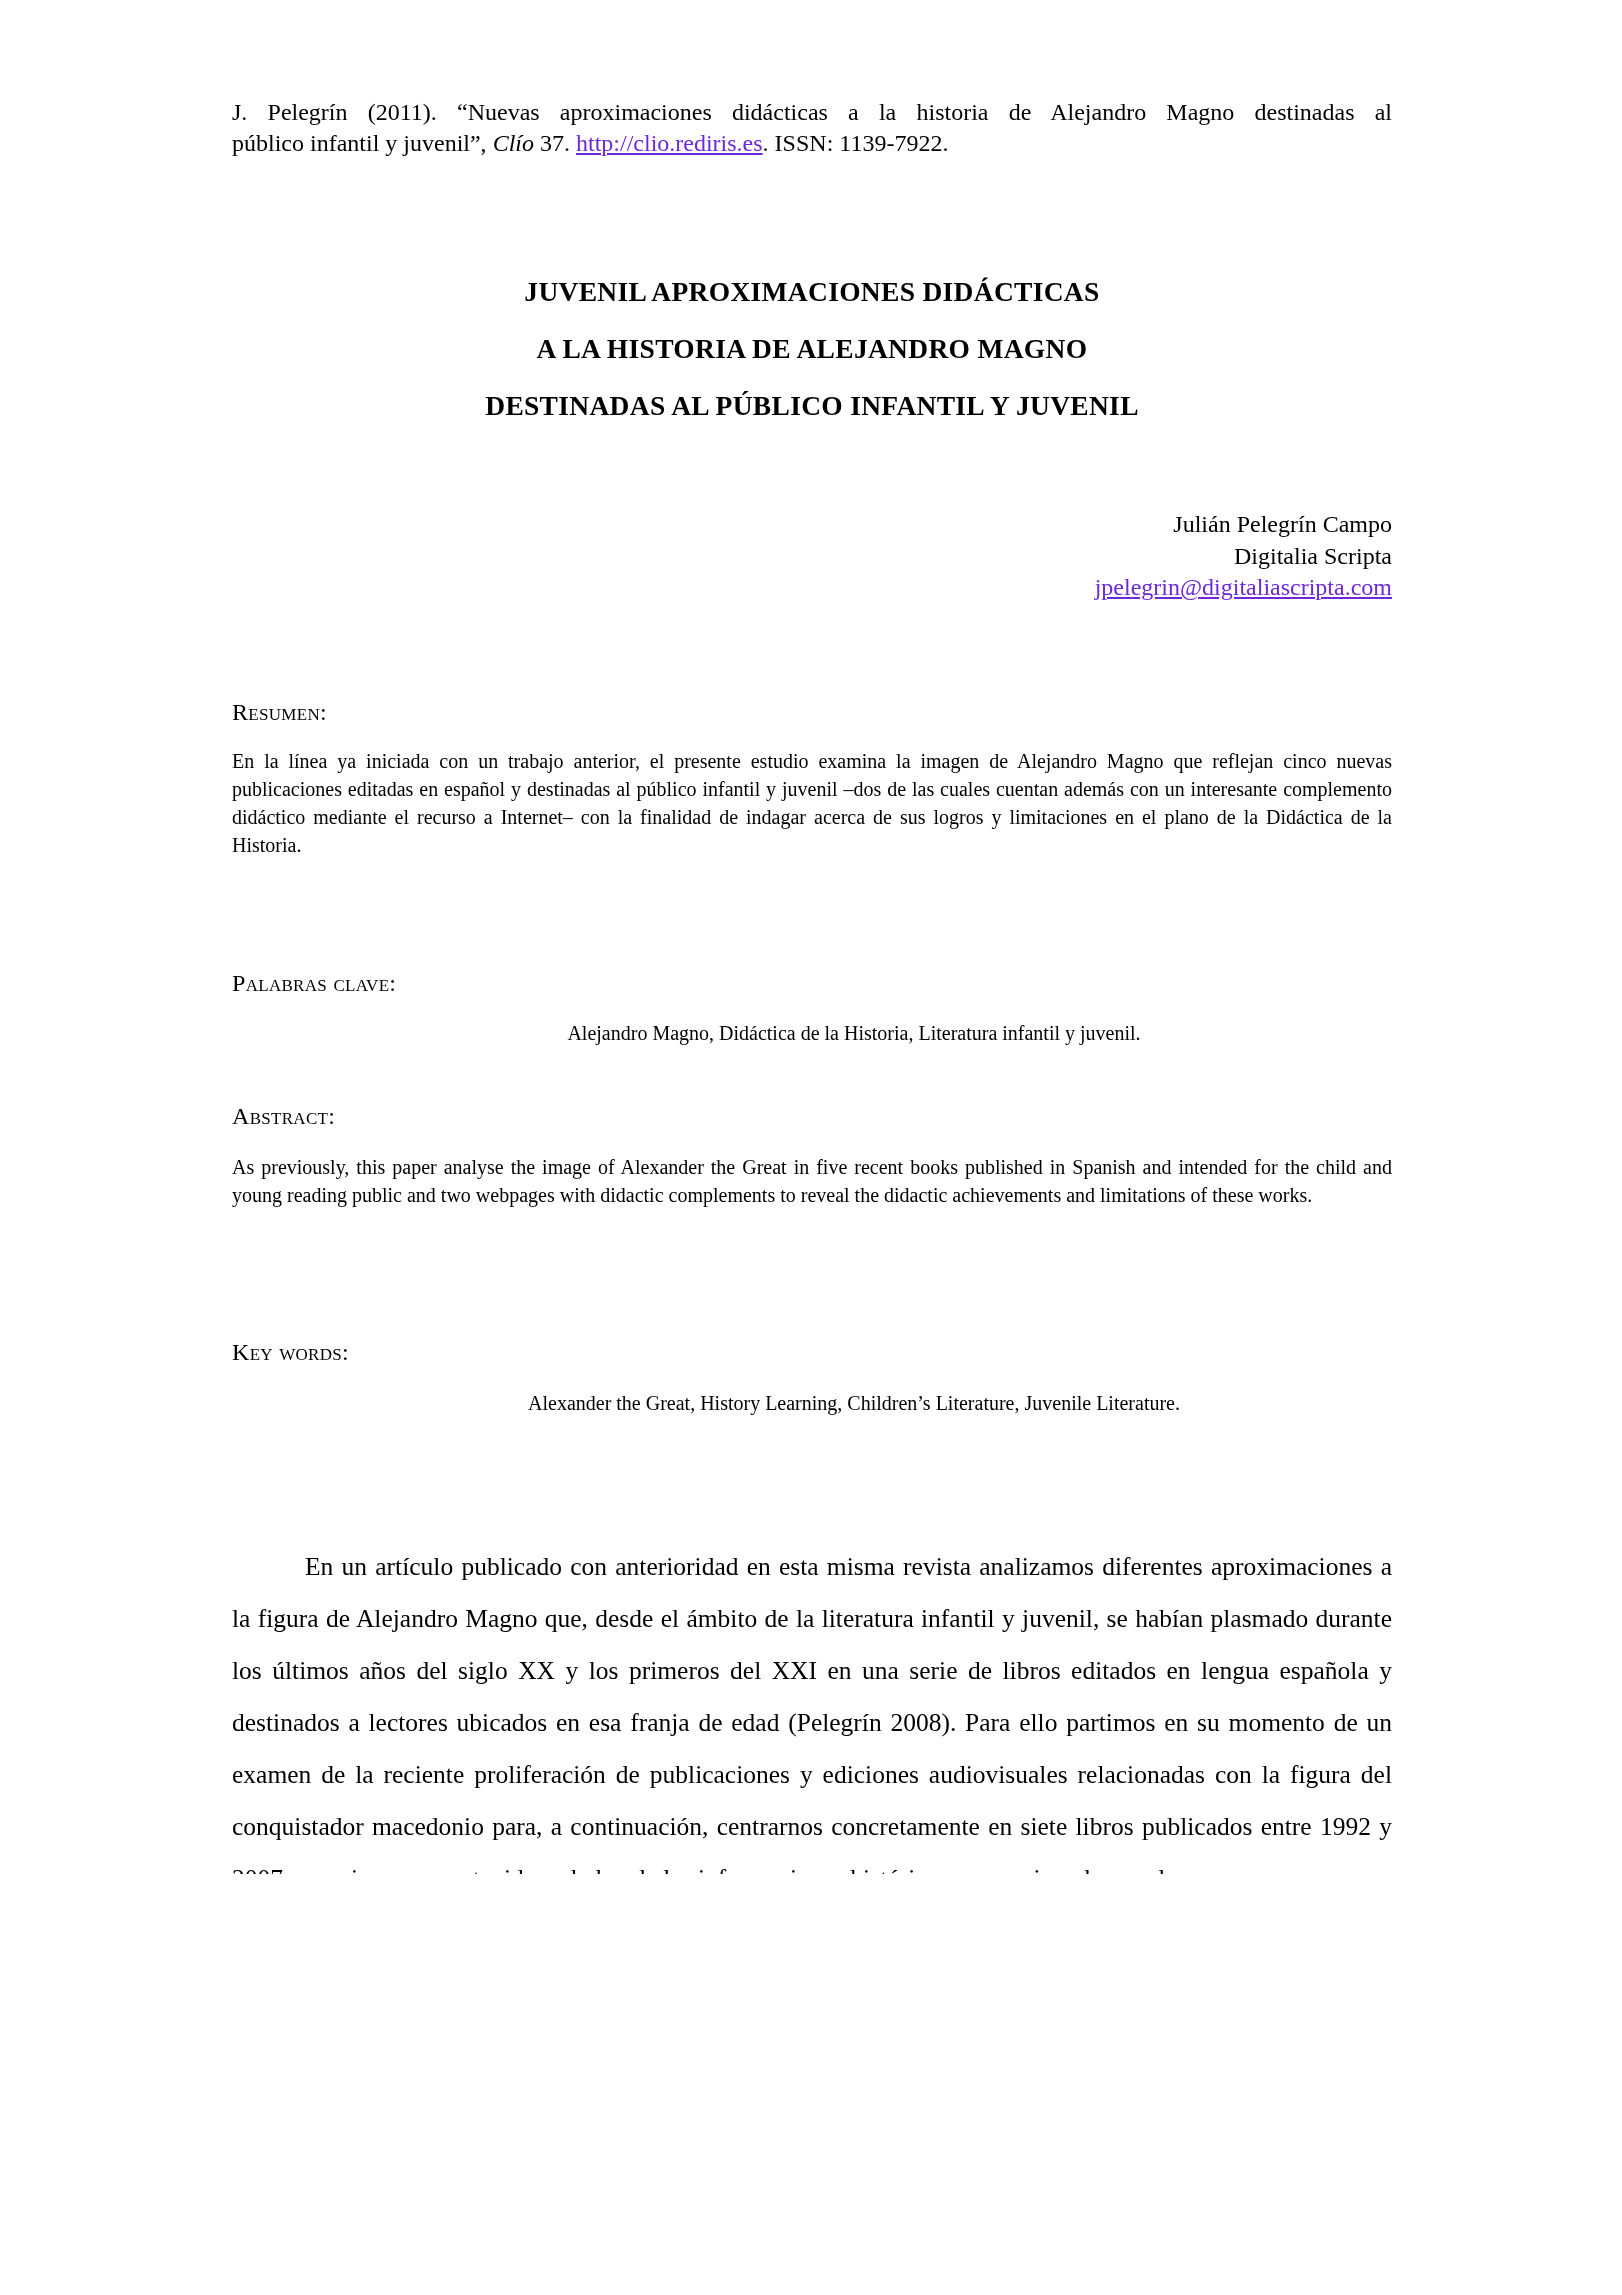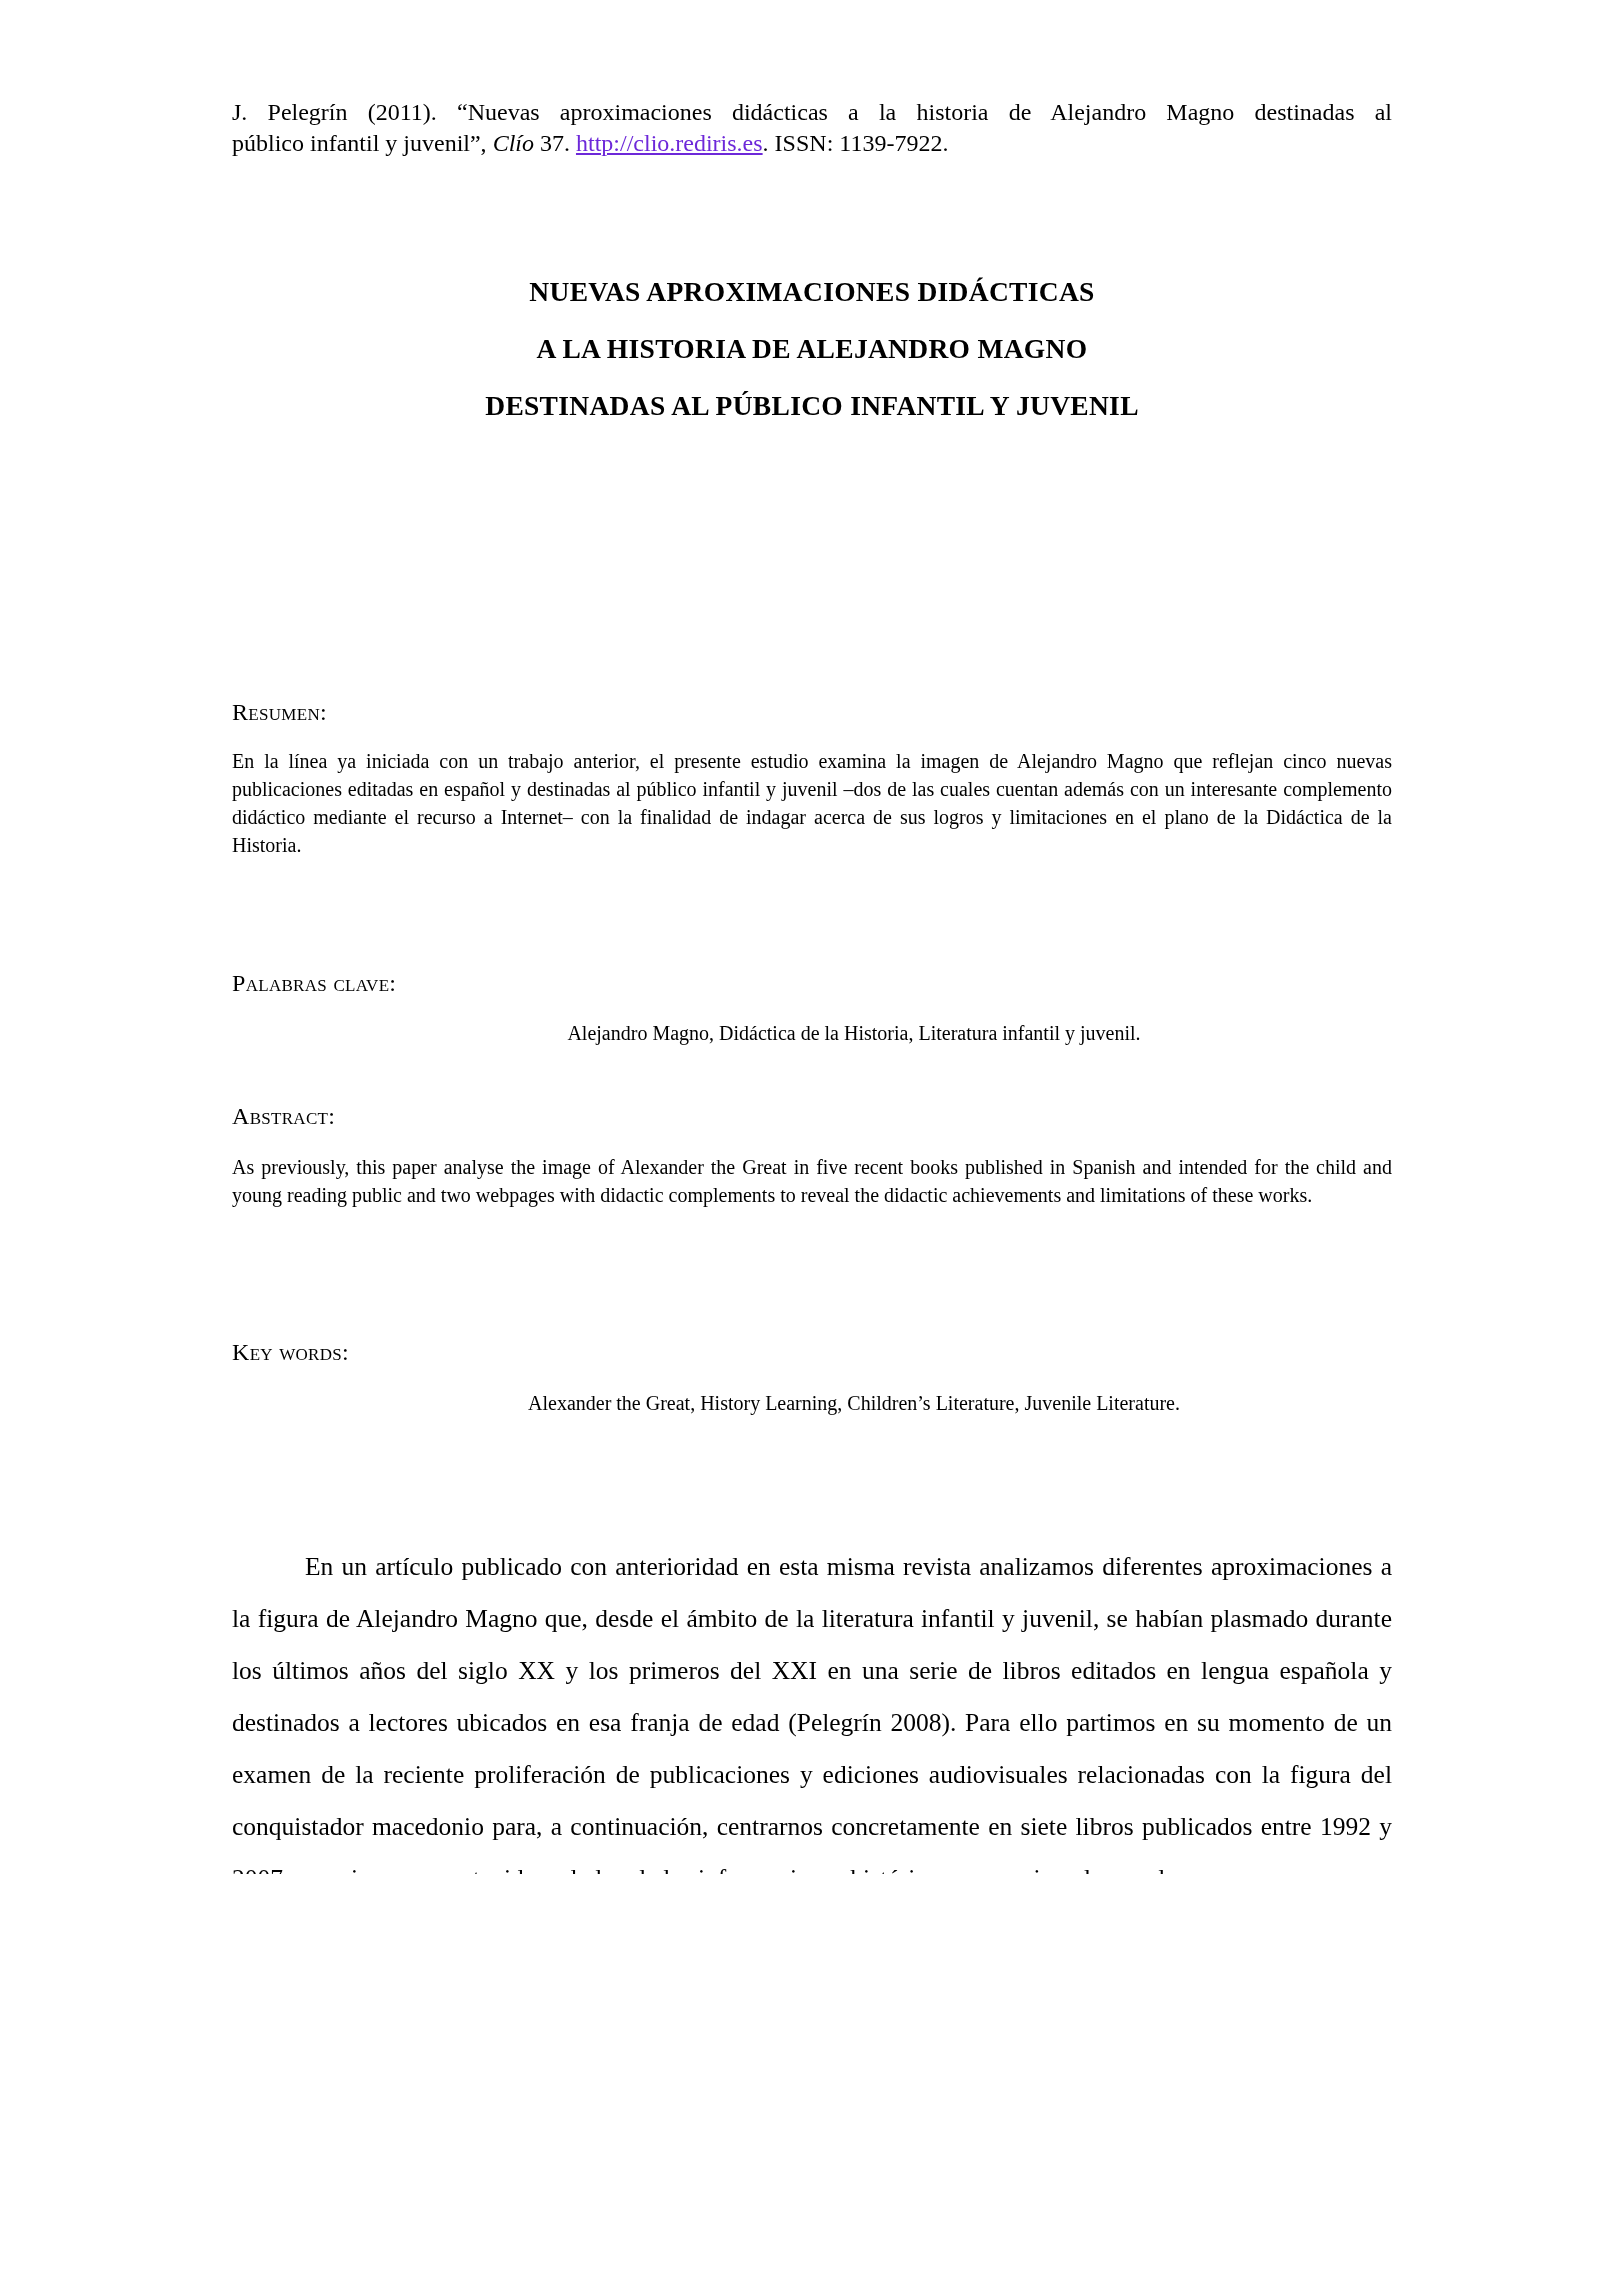--- a/index.html
+++ b/index.html
@@ -129,25 +129,30 @@
 <body>
 
 <div class="page">
 
   <div class="doc-header">
     <span class="hdr-line justify-line">J. Pelegrín (2011). “Nuevas aproximaciones didácticas a la historia de Alejandro Magno destinadas al</span>
     <span class="hdr-line"><span>público infantil y juvenil”, </span><span class="italic">Clío</span><span> 37. </span><a class="weblink" href="#">http://clio.rediris.es</a><span>. ISSN: 1139-7922.</span></span>
   </div>
 
   <div class="title-block">
-    <div class="title-line">NUEVAS APROXIMACIONES DIDÁCTICAS</div>
+    <div class="title-line">JUVENIL APROXIMACIONES DIDÁCTICAS</div>
     <div class="title-line">A LA HISTORIA DE ALEJANDRO MAGNO</div>
     <div class="title-line">DESTINADAS AL PÚBLICO INFANTIL Y JUVENIL</div>
   </div>
 
+  <div class="author-block">
+    <div>Julián Pelegrín Campo</div>
+    <div>Digitalia Scripta</div>
+    <div><a class="weblink" href="#">jpelegrin@digitaliascripta.com</a></div>
+  </div>
 
   <div class="section-label" id="label-resumen">Resumen:</div>
   <div class="section-body" id="body-resumen">En la línea ya iniciada con un trabajo anterior, el presente estudio examina la imagen de Alejandro Magno que reflejan cinco nuevas publicaciones editadas en español y destinadas al público infantil y juvenil –dos de las cuales cuentan además con un interesante complemento didáctico mediante el recurso a Internet– con la finalidad de indagar acerca de sus logros y limitaciones en el plano de la Didáctica de la Historia.</div>
 
   <div class="section-label" id="label-palabras">Palabras clave:</div>
   <div class="section-body nojust" id="body-palabras">Alejandro Magno, Didáctica de la Historia, Literatura infantil y juvenil.</div>
 
   <div class="section-label" id="label-abstract">Abstract:</div>
   <div class="section-body" id="body-abstract">As previously, this paper analyse the image of Alexander the Great in five recent books published in Spanish and intended for the child and young reading public and two webpages with didactic complements to reveal the didactic achievements and limitations of these works.</div>
 

